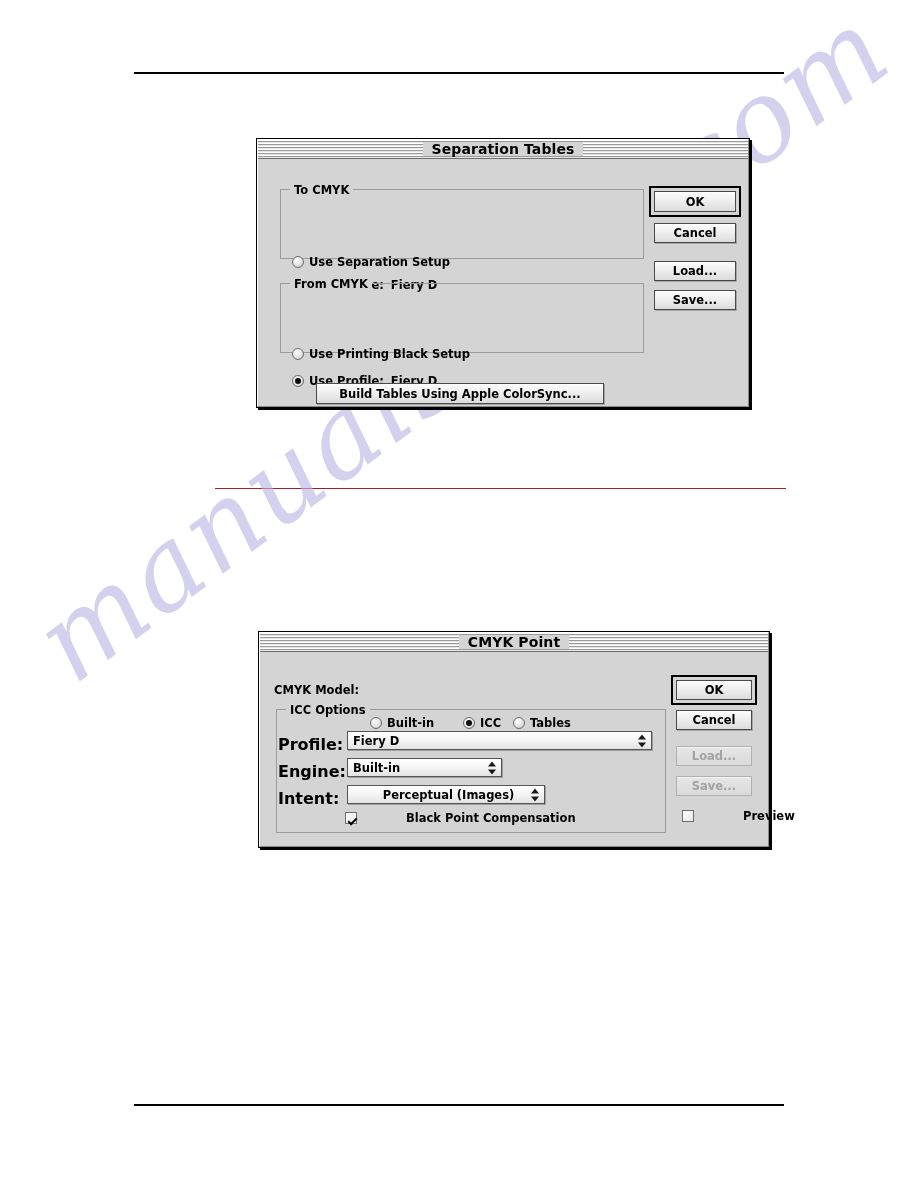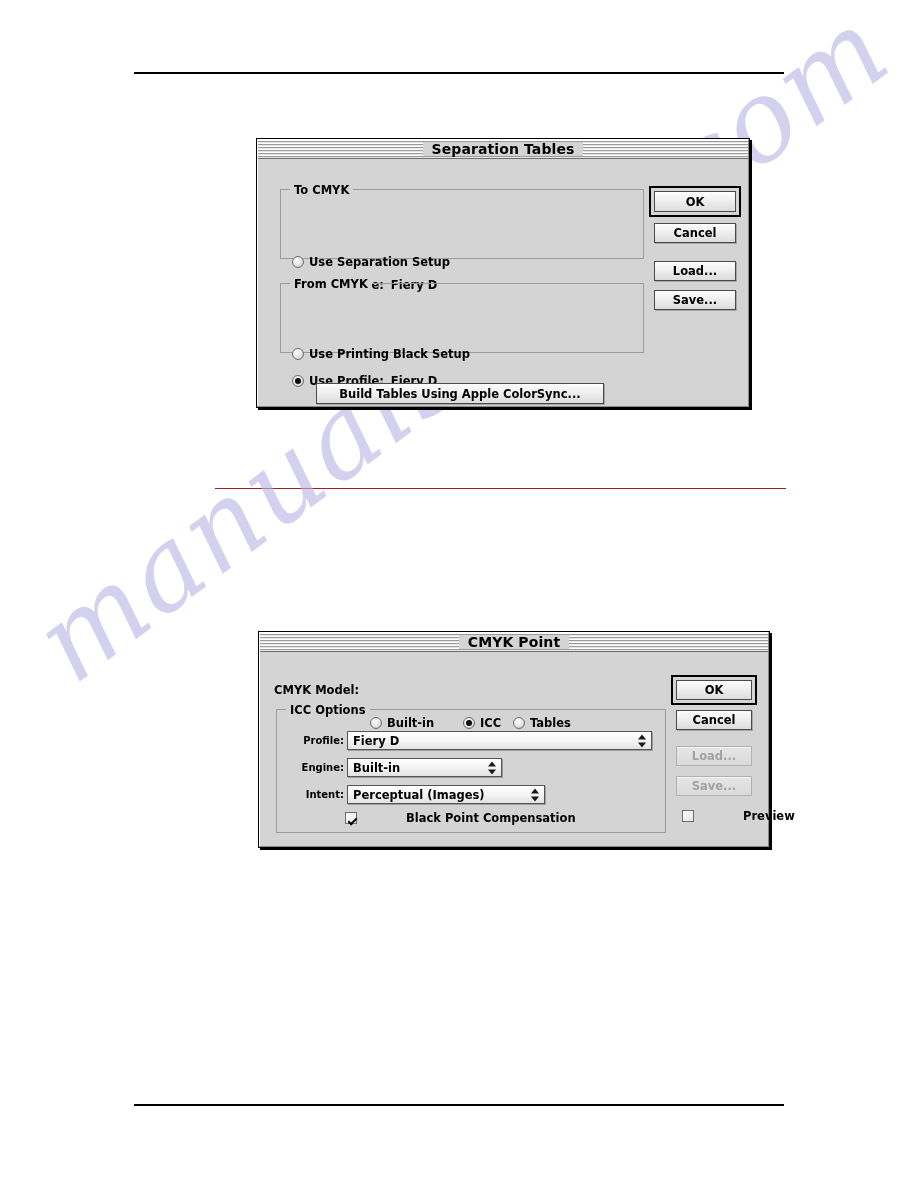--- a/index.html
+++ b/index.html
@@ -252,24 +252,23 @@
     border-left: 4.5px solid transparent;
     border-right: 4.5px solid transparent;
   }
   .popup .pop-arrows .up { top: 0;    border-bottom: 5px solid #1a1a1a; }
   .popup .pop-arrows .dn { bottom: 0; border-top: 5px solid #1a1a1a; }
 
   
   .field-label {
     position: absolute;
     font-weight: bold;
-    font-size: 10px;
-    color: #000000;
-    white-space: nowrap;
-    text-align: right;
+    font-size: 16px;
+    color: #000000;
+    white-space: nowrap;
   }
 
   .inline-label {
     position: absolute;
     font-weight: bold;
     font-size: 11.5px;
     color: #000000;
     white-space: nowrap;
   }
 </style>
@@ -384,21 +383,21 @@
       <span class="field-label" style="left:18px; top:110px; width:66px;">Engine:</span>
       <div class="popup" style="left:87px; top:106px; width:155px; height:19px;">
         <span>Built-in</span>
         <span class="pop-arrows">
           <span class="up"></span>
             <span class="dn"></span>
         </span>
       </div>
 
       <span class="field-label" style="left:18px; top:137px; width:66px;">Intent:</span>
-      <div class="popup" style="left:87px; top:133px; width:198px; height:19px;">
+      <div class="popup" style="left:87px; top:133px; width:198px; height:19px;justify-content:center;">
         <span>Perceptual (Images)</span>
         <span class="pop-arrows">
           <span class="up"></span>
             <span class="dn"></span>
         </span>
       </div>
 
       <div class="check-row" style="left:85px; top:159px;">
         <span class="checkbox checked"></span>
         <span class="radio-label">Black Point Compensation</span>

